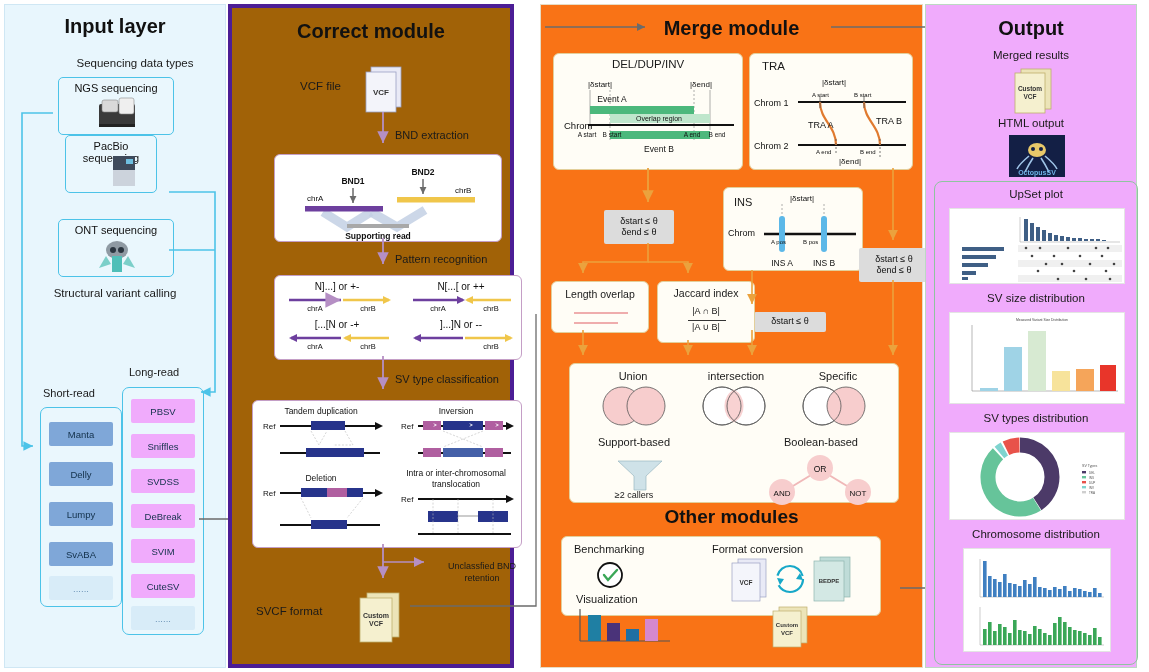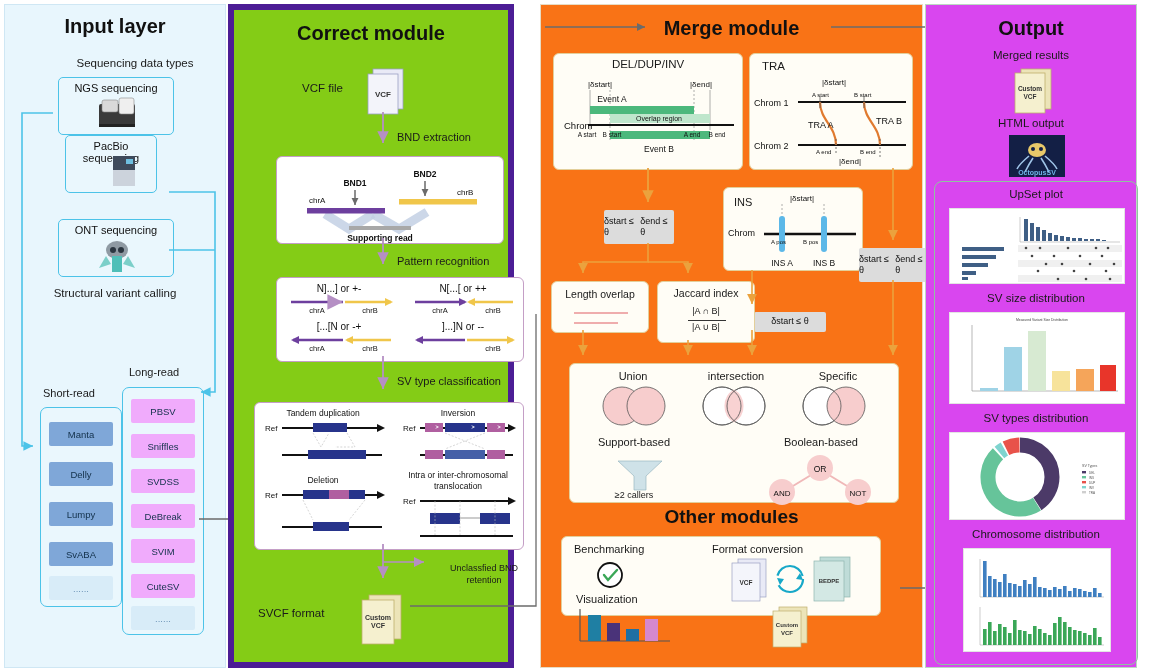--- a/index.html
+++ b/index.html
@@ -5,44 +5,44 @@
   * { box-sizing: border-box; margin:0; padding:0; }
   body {
     width:1149px; height:672px;
     font-family:"Liberation Sans", sans-serif;
     background:#ffffff; overflow:hidden; position:relative;
   }
   #root { position:relative; width:1149px; height:672px; }
 
   .panel { position:absolute; top:4px; bottom:4px; }
   .panel-input  { left:4px;   width:222px; background:#e8f6fd; border:1px solid #cfe7f4; }
-  .panel-correct{ left:228px; width:286px; background:#84cc16; border:6px solid #4c1d95; }
+  .panel-correct{ left:228px; width:286px; background:#a16207; border:4px solid #4c1d95; }
   .panel-merge  { left:540px; width:383px; background:#f97316; border:1px solid #e7dcc4; }
-  .panel-output { left:925px; width:212px; background:#d946ef; border:1px solid #bcd9c3; }
+  .panel-output { left:925px; width:212px; background:#f0abfc; border:1px solid #bcd9c3; }
 
   .ttl { position:absolute; width:100%; text-align:center; font-size:20px; font-weight:bold; color:#111; }
   .sub { position:absolute; font-size:11.5px; color:#1a1a1a; text-align:center; }
   .lbl { position:absolute; font-size:9.5px; color:#1a1a1a; }
 
   
   .seqbox { position:absolute; border:1.6px solid #4cc3e8; border-radius:5px; background:#eaf7fd; }
   .seqbox .cap { position:absolute; top:4px; width:100%; text-align:center; font-size:11px; color:#111; }
   .callerbox { position:absolute; border:1.8px solid #4cc3e8; border-radius:7px; background:#eaf7fd; }
   .chip { position:absolute; left:8px; right:8px; height:24px; border-radius:2px;
           font-size:9.5px; color:#12304a; display:flex; align-items:center; justify-content:center; }
   .chip.short { background:#7fa7d8; }
   .chip.long  { background:#f0abfc; }
   .chip.dots  { background:#d8ecf8; color:#6b93b5; }
 
   
   .box { position:absolute; border-radius:6px; }
   .box-purple { border:1.4px solid #c49ec6; background:#fff; }
   .box-cream  { border:1.3px solid #e3cf9a; background:#fffdf6; }
   .gray-pill  { position:absolute; background:#dcdcdc; border-radius:2px;
-                display:flex; align-items:center; justify-content:center;
+                display:flex; flex-direction:column; align-items:center; justify-content:center;
                 font-size:9px; color:#111; line-height:1.25; }
 
   svg { position:absolute; left:0; top:0; overflow:visible; pointer-events:none; }
 
   
   .thumb { position:absolute; background:#fff; border:1px solid #e4e4e4; }
 </style>
 </head>
 <body>
 

